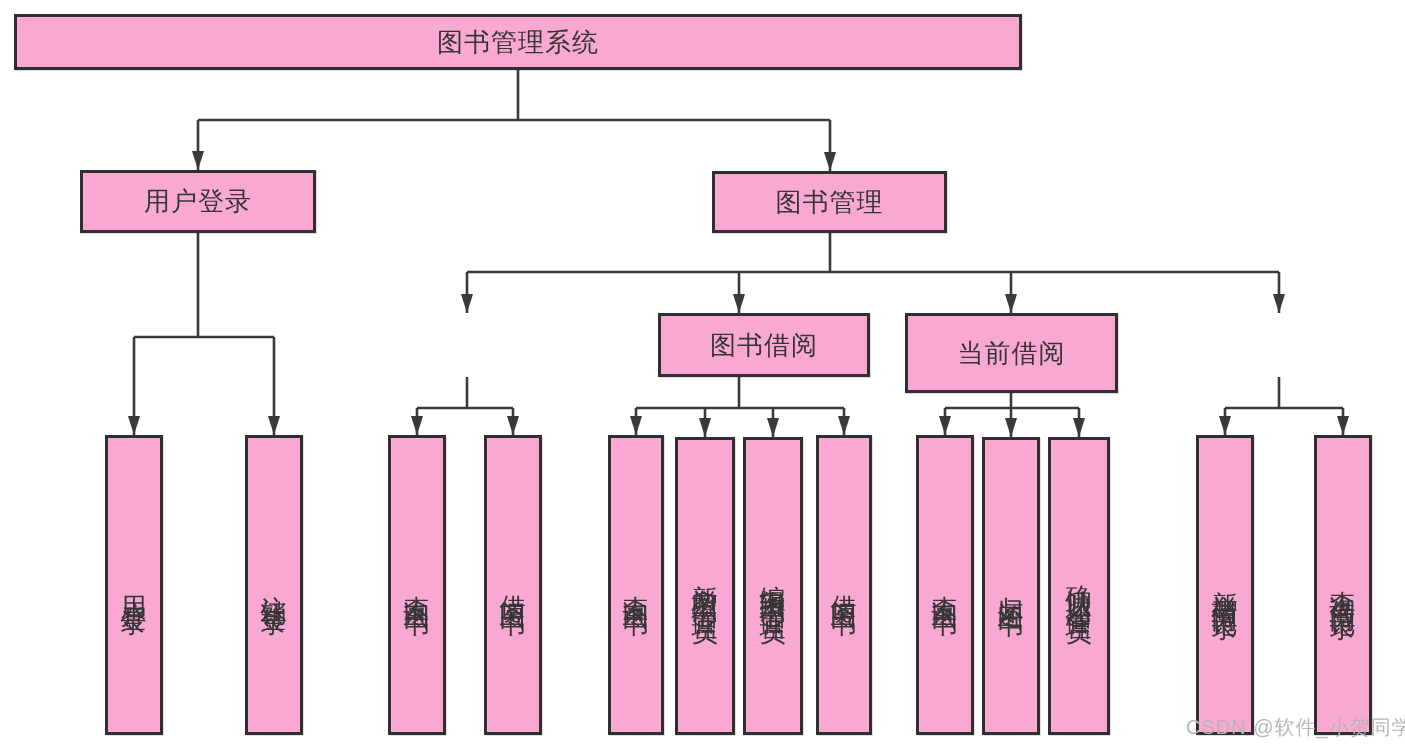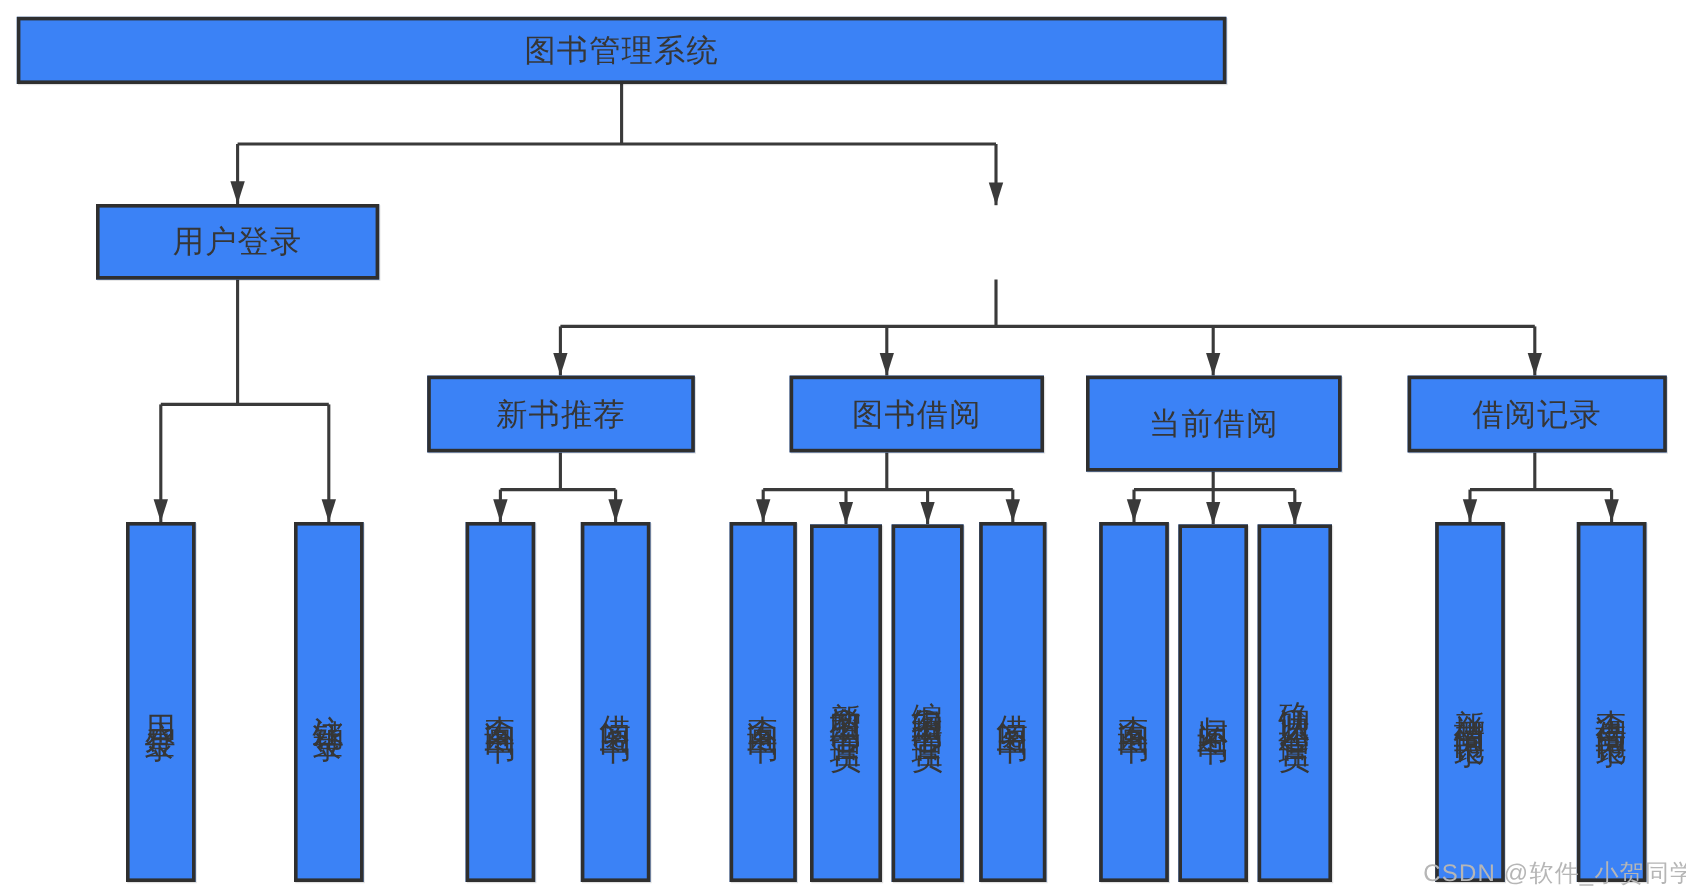--- a/index.html
+++ b/index.html
@@ -22,21 +22,21 @@
   }
   #connectors {
     position: absolute;
     left: 0;
     top: 0;
     z-index: 1;
   }
   .node {
     position: absolute;
     box-sizing: border-box;
-    background: #3b82f6;
+    background: #f9a8d4;
     border: 3px solid #2f2f2f;
     display: flex;
     align-items: center;
     justify-content: center;
     z-index: 2;
     box-shadow: 1px 1px 0 rgba(0,0,0,0.12);
   }
   .hlabel {
     font-size: 26px;
     color: #363636;
@@ -107,32 +107,29 @@
     </g>
   </svg>
 
   <div class="node" style="left:14px; top:14px; width:1008px; height:56px;">
     <span class="hlabel">图书管理系统</span>
   </div>
 
   <div class="node" style="left:80px; top:170px; width:236px; height:63px;">
     <span class="hlabel">用户登录</span>
   </div>
+  <div class="node" style="left:712px; top:171px; width:235px; height:62px;">
+    <span class="hlabel">图书管理</span>
+  </div>
 
-  <div class="node" style="left:356px; top:313px; width:223px; height:64px;">
-    <span class="hlabel">新书推荐</span>
-  </div>
   <div class="node" style="left:633px; top:313px; width:212px; height:64px;margin-left:25px;">
     <span class="hlabel">图书借阅</span>
   </div>
   <div class="node" style="left:905px; top:313px; width:213px; height:80px;">
     <span class="hlabel">当前借阅</span>
-  </div>
-  <div class="node" style="left:1173px; top:313px; width:216px; height:64px;">
-    <span class="hlabel">借阅记录</span>
   </div>
 
   <div class="node" style="left:105px; top:435px; width:58px; height:300px;">
     <span class="vlabel">用户登录</span>
   </div>
   <div class="node" style="left:245px; top:435px; width:58px; height:300px;">
     <span class="vlabel">注销登录</span>
   </div>
 
   <div class="node" style="left:388px; top:435px; width:58px; height:300px;">

